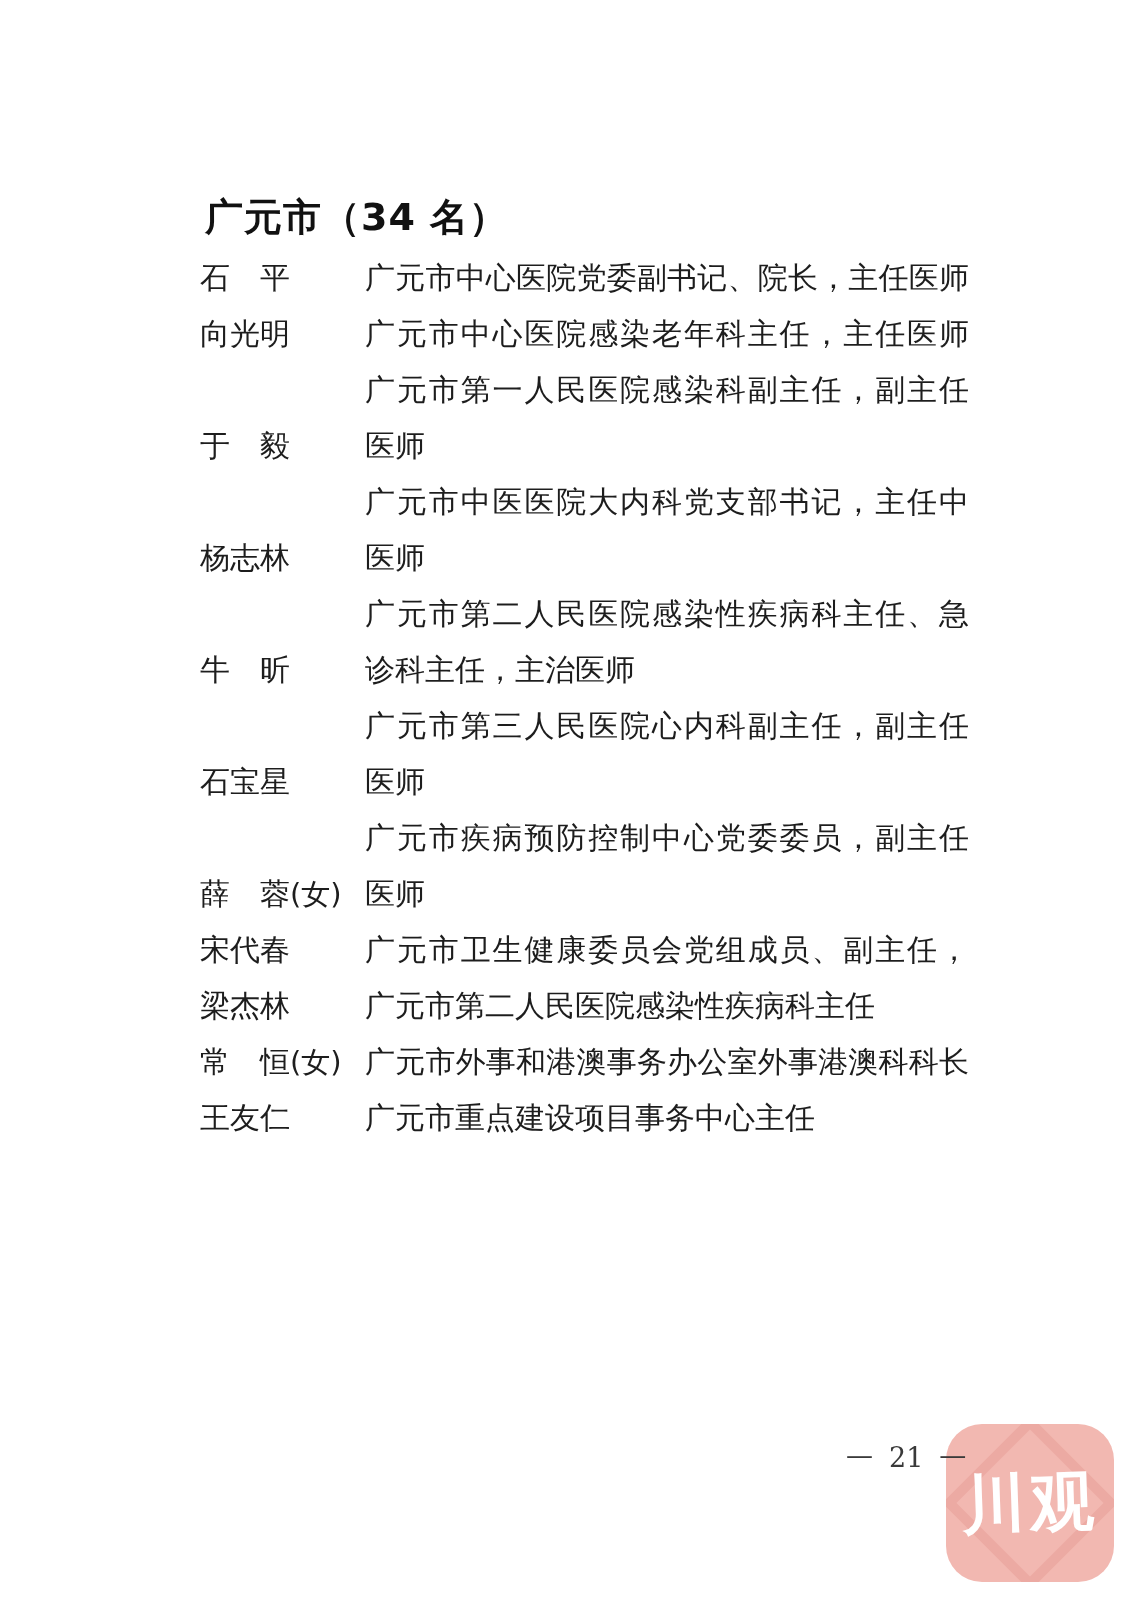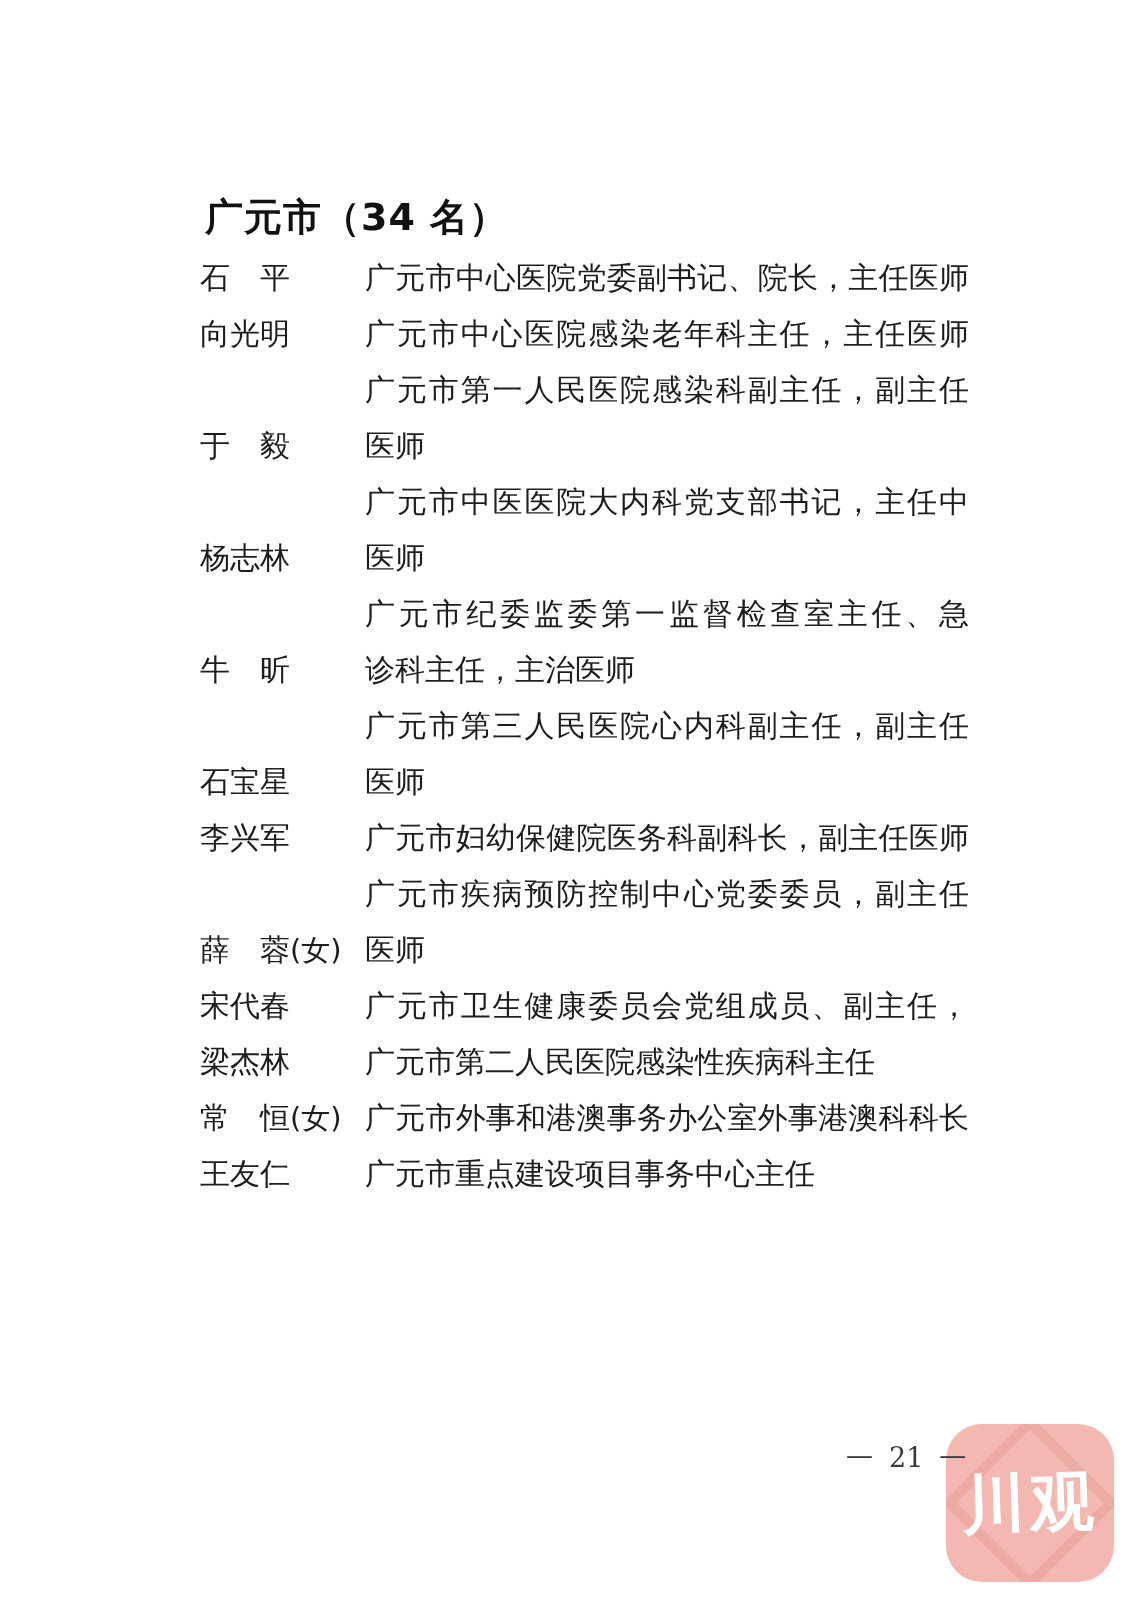--- a/index.html
+++ b/index.html
@@ -161,45 +161,36 @@
           <div class="desc-line">医师</div>
         </div>
   </div>
 
   <div class="entry">
     <div class="name-col">
       <span class="name">牛　昕</span>
 
     </div>
     <div class="desc-col">
-          <div class="desc-line full">广元市纪委监委第一监督检查室主任、急</div>
+          <div class="desc-line full">广元市第二人民医院感染性疾病科主任、急</div>
           <div class="desc-line">诊科主任，主治医师</div>
         </div>
   </div>
 
   <div class="entry">
     <div class="name-col">
       <span class="name">石宝星</span>
 
     </div>
     <div class="desc-col">
           <div class="desc-line full">广元市第三人民医院心内科副主任，副主任</div>
           <div class="desc-line">医师</div>
         </div>
   </div>
 
-  <div class="entry">
-    <div class="name-col">
-      <span class="name">李兴军</span>
-
-    </div>
-    <div class="desc-col">
-          <div class="desc-line full">广元市妇幼保健院医务科副科长，副主任医师</div>
-        </div>
-  </div>
 
   <div class="entry">
     <div class="name-col">
       <span class="name">薛　蓉</span>
       <span class="gender">(女)</span>
     </div>
     <div class="desc-col">
           <div class="desc-line full">广元市疾病预防控制中心党委委员，副主任</div>
           <div class="desc-line">医师</div>
         </div>

